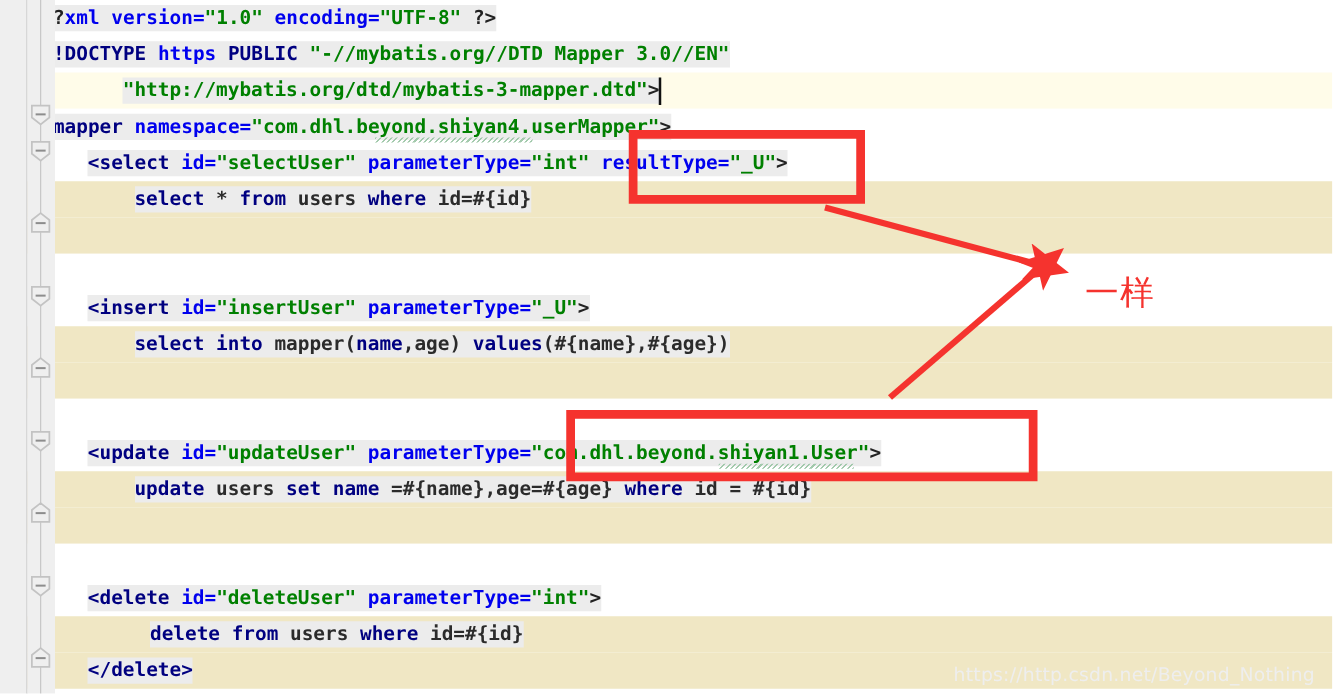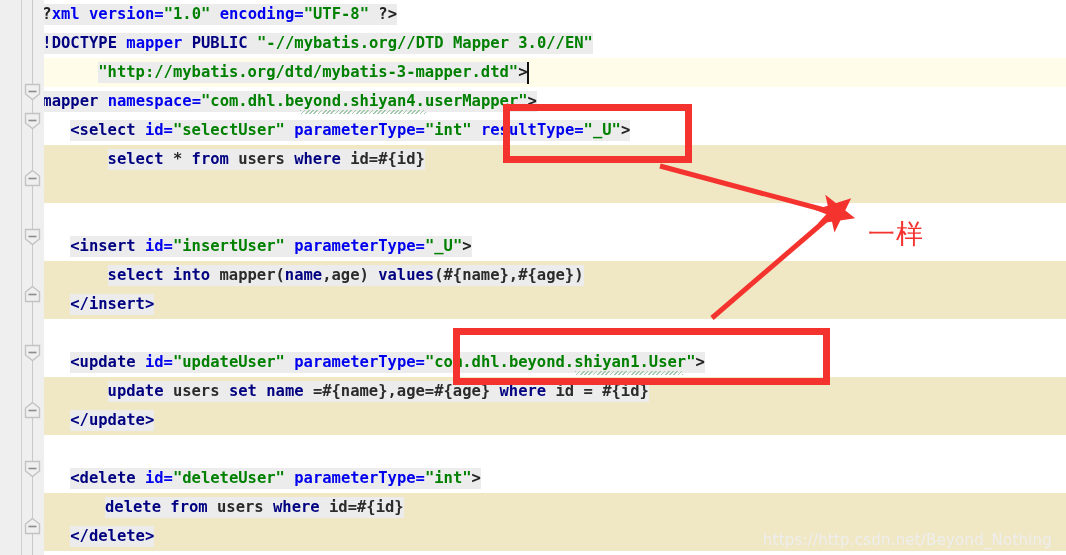--- a/index.html
+++ b/index.html
@@ -154,37 +154,37 @@
     z-index: 10;
   }
 </style>
 </head>
 <body>
 
 <div id="editor">
 
   <div id="rows">
       <div class="row band-white" style="top: 0px;"><div class="bandfill"></div><div class="code" style="left: 33px;"><span class="seg"><span class="t-punct">&lt;?</span><span class="t-attr">xml</span><span class="t-attr"> version=</span><span class="t-str">"1.0"</span><span class="t-attr"> encoding=</span><span class="t-str">"UTF-8"</span><span class="t-plain"> </span><span class="t-punct">?&gt;</span></span></div></div>
-      <div class="row band-white" style="top: 29px;"><div class="bandfill"></div><div class="code" style="left: 33px;"><span class="seg"><span class="t-dtd">&lt;!DOCTYPE</span><span class="t-attr"> mapper</span><span class="t-dtd"> PUBLIC</span><span class="t-plain"> </span><span class="t-str">"-//mybatis.org//DTD Mapper 3.0//EN"</span></span></div></div>
+      <div class="row band-white" style="top: 29px;"><div class="bandfill"></div><div class="code" style="left: 33px;"><span class="seg"><span class="t-dtd">&lt;!DOCTYPE</span><span class="t-attr"> https</span><span class="t-dtd"> PUBLIC</span><span class="t-plain"> </span><span class="t-str">"-//mybatis.org//DTD Mapper 3.0//EN"</span></span></div></div>
       <div class="row band-cream" style="top: 58px;"><div class="bandfill"></div><div class="code" style="left: 98.24px;"><span class="seg"><span class="t-str">"http://mybatis.org/dtd/mybatis-3-mapper.dtd"</span><span class="t-punct">&gt;</span></span></div><div class="caret" style="left: 526.96px; top: 4px;"></div></div>
       <div class="row band-white" style="top: 87px;"><div class="bandfill"></div><div class="code" style="left: 33px;"><span class="seg"><span class="t-tag">&lt;mapper</span><span class="t-attr"> namespace=</span><span class="t-str">"com.dhl.beyond.shiyan4.userMapper"</span><span class="t-punct">&gt;</span></span></div><div class="squiggle" style="left: 300px; width: 126px; top: 23px;"></div></div>
       <div class="row band-white" style="top: 116px;"><div class="bandfill"></div><div class="code" style="left: 70.28px;"><span class="seg"><span class="t-tag">&lt;select</span><span class="t-attr"> id=</span><span class="t-str">"selectUser"</span><span class="t-attr"> parameterType=</span><span class="t-str">"int"</span><span class="t-attr"> resultType=</span><span class="t-str">"_U"</span><span class="t-punct">&gt;</span></span></div></div>
       <div class="row band-beige" style="top: 145px;"><div class="bandfill"></div><div class="code" style="left: 107.56px;"><span class="seg"><span class="t-sqlkw">select</span><span class="t-sqlid"> * </span><span class="t-sqlkw">from</span><span class="t-sqlid"> users </span><span class="t-sqlkw">where</span><span class="t-sqlid"> id=#{id}</span></span></div></div>
       <div class="row band-beige" style="top: 174px;"><div class="bandfill"></div></div>
       <div class="row band-white" style="top: 203px;"><div class="bandfill"></div><div class="code" style="left: 33px;"></div></div>
       <div class="row band-white" style="top: 232px;"><div class="bandfill"></div><div class="code" style="left: 70.28px;"><span class="seg"><span class="t-tag">&lt;insert</span><span class="t-attr"> id=</span><span class="t-str">"insertUser"</span><span class="t-attr"> parameterType=</span><span class="t-str">"_U"</span><span class="t-punct">&gt;</span></span></div></div>
       <div class="row band-beige" style="top: 261px;"><div class="bandfill"></div><div class="code" style="left: 107.56px;"><span class="seg"><span class="t-sqlkw">select into</span><span class="t-sqlid"> mapper(</span><span class="t-sqlkw">name</span><span class="t-sqlid">,age) </span><span class="t-sqlkw">values</span><span class="t-sqlid">(#{name},#{age})</span></span></div></div>
-      <div class="row band-beige" style="top: 290px;"><div class="bandfill"></div><div class="code" style="left: 70.28px;"><span class="seg"><span class="t-tag">&lt;/insert&gt;</span></span></div></div>
+      <div class="row band-beige" style="top: 290px;"><div class="bandfill"></div></div>
       <div class="row band-white" style="top: 319px;"><div class="bandfill"></div><div class="code" style="left: 33px;"></div></div>
       <div class="row band-white" style="top: 348px;"><div class="bandfill"></div><div class="code" style="left: 70.28px;"><span class="seg"><span class="t-tag">&lt;update</span><span class="t-attr"> id=</span><span class="t-str">"updateUser"</span><span class="t-attr"> parameterType=</span><span class="t-str">"com.dhl.beyond.shiyan1.User"</span><span class="t-punct">&gt;</span></span></div><div class="squiggle" style="left: 575px; width: 108px; top: 23px;"></div></div>
       <div class="row band-beige" style="top: 377px;"><div class="bandfill"></div><div class="code" style="left: 107.56px;"><span class="seg"><span class="t-sqlkw">update</span><span class="t-sqlid"> users </span><span class="t-sqlkw">set</span><span class="t-sqlid"> </span><span class="t-sqlkw">name</span><span class="t-sqlid"> =#{name},age=#{age} </span><span class="t-sqlkw">where</span><span class="t-sqlid"> id = #{id}</span></span></div></div>
-      <div class="row band-beige" style="top: 406px;"><div class="bandfill"></div><div class="code" style="left: 70.28px;"><span class="seg"><span class="t-tag">&lt;/update&gt;</span></span></div></div>
+      <div class="row band-beige" style="top: 406px;"><div class="bandfill"></div></div>
       <div class="row band-white" style="top: 435px;"><div class="bandfill"></div><div class="code" style="left: 33px;"></div></div>
       <div class="row band-white" style="top: 464px;"><div class="bandfill"></div><div class="code" style="left: 70.28px;"><span class="seg"><span class="t-tag">&lt;delete</span><span class="t-attr"> id=</span><span class="t-str">"deleteUser"</span><span class="t-attr"> parameterType=</span><span class="t-str">"int"</span><span class="t-punct">&gt;</span></span></div></div>
-      <div class="row band-beige" style="top: 493px;"><div class="bandfill"></div><div class="code" style="left: 105px;"><span class="seg"><span class="t-sqlkw">delete</span><span class="t-sqlid"> </span><span class="t-sqlkw">from</span><span class="t-sqlid"> users </span><span class="t-sqlkw">where</span><span class="t-sqlid"> id=#{id}</span></span></div></div>
+      <div class="row band-beige" style="top: 493px;"><div class="bandfill"></div><div class="code" style="left: 120px;"><span class="seg"><span class="t-sqlkw">delete</span><span class="t-sqlid"> </span><span class="t-sqlkw">from</span><span class="t-sqlid"> users </span><span class="t-sqlkw">where</span><span class="t-sqlid"> id=#{id}</span></span></div></div>
       <div class="row band-beige" style="top: 522px;"><div class="bandfill"></div><div class="code" style="left: 70.28px;"><span class="seg"><span class="t-tag">&lt;/delete&gt;</span></span></div></div>
     </div>
 
   <div class="gutter"></div>
   <div class="fold-rail">
     <div class="fold-rail-line"></div>
     <div id="folds">
         <div class="fold-marker" style="top: 82px;">
           <svg width="19" height="19" viewBox="0 0 19 19">
             <path d="M2.5,2.5 L16.5,2.5 L16.5,12 L9.5,17.5 L2.5,12 Z" fill="#efefef" stroke="#c3c3c3" stroke-width="1.4"></path>

